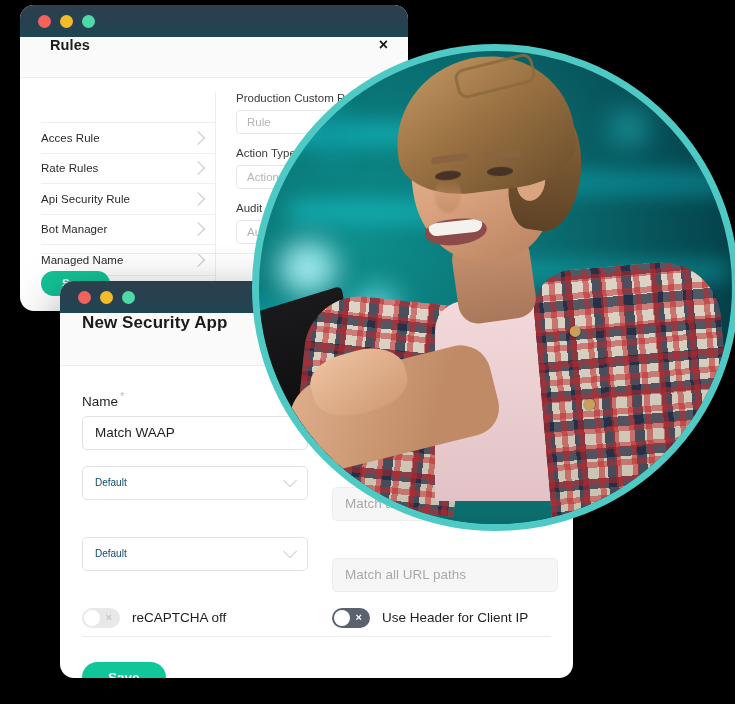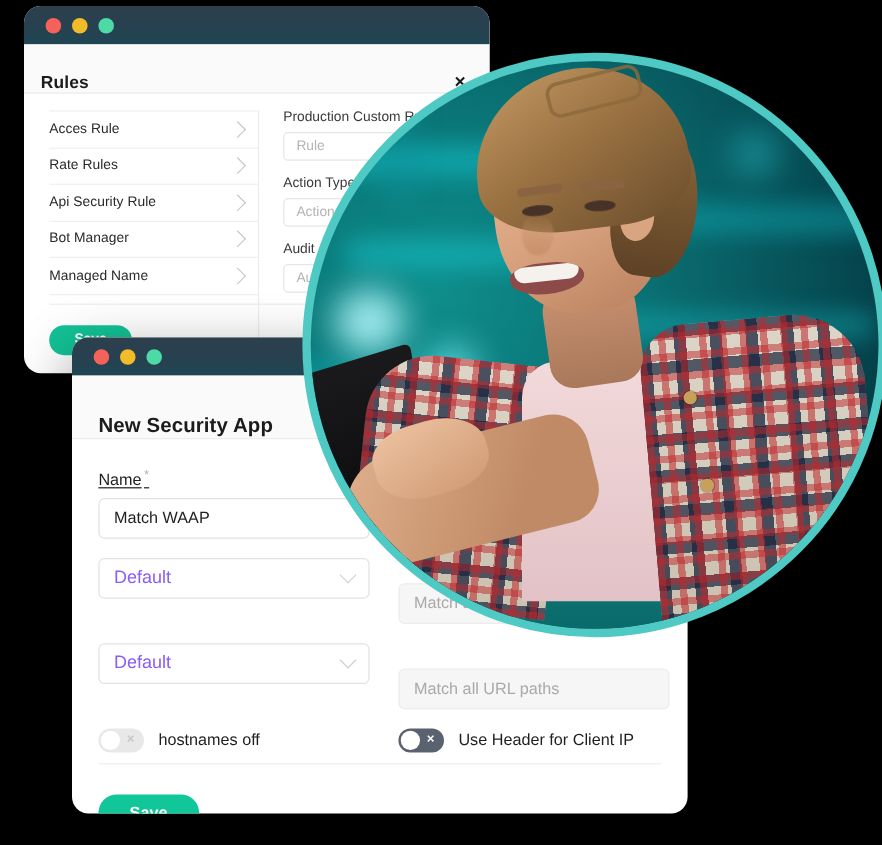--- a/index.html
+++ b/index.html
@@ -40,23 +40,23 @@
   }
   .dot.red    { background: #f4625a; }
   .dot.yellow { background: #f2bc29; }
   .dot.green  { background: #4ddaa6; }
 
   .headerbar {
     height: 40px;
     background: #fafafa;
     border-bottom: 1px solid #ececec;
     display: flex;
-    align-items: flex-end;
+    align-items: flex-start;
     justify-content: space-between;
-    padding: 0 20px 0 14px;
+    padding: 0 20px 0 30px;
   }
   .header-title {
     font-size: 14.5px;
     font-weight: 700;
     color: #1b1b1b;
     letter-spacing: 0.1px;
   }
   .close-icon {
     font-size: 16px;
     line-height: 1;
@@ -88,21 +88,21 @@
   }
   .rule-row {
     height: 29.5px;
     display: flex;
     align-items: center;
     justify-content: space-between;
     border-bottom: 1px solid #efefef;
     padding-right: 12px;
     cursor: pointer;
   }
-  .rule-row:first-child { border-top: 1px solid #efefef; }
+  .rule-row:first-child { border-top: 1px solid #efefef; margin-top: 30px; }
   .rule-label {
     font-size: 11.5px;
     color: #2a2a2a;
     letter-spacing: 0.05px;
   }
   .chev {
     width: 9px;
     height: 9px;
     border-top: 1.6px solid #c8c8c8;
     border-right: 1.6px solid #c8c8c8;
@@ -185,21 +185,20 @@
     margin-bottom: 16px;
   }
   .form-col { width: 226px; flex: 0 0 auto; }
   .form-col.right { width: 226px; }
 
   .lbl {
     font-size: 13.5px;
     color: #1f1f1f;
     margin-bottom: 7px;
     display: block;
-    text-decoration: underline;
   }
   .lbl .req {
     color: #b9b9b9;
     font-size: 11px;
     vertical-align: super;
     margin-left: 2px;
   }
   .spacer-lbl { height: 21px; }
 
   .txt-input {
@@ -221,22 +220,22 @@
   }
   .select-input {
     height: 34px;
     border: 1px solid #e2e2e2;
     border-radius: 5px;
     background: #fff;
     display: flex;
     align-items: center;
     justify-content: space-between;
     padding: 0 12px;
-    font-size: 15px;
-    color: #8b5cf6;
+    font-size: 10px;
+    color: #0c4a6e;
     box-sizing: border-box;
     cursor: pointer;
   }
   .chev-down {
     width: 9px;
     height: 9px;
     border-bottom: 1.7px solid #d2d2d2;
     border-right: 1.7px solid #d2d2d2;
     transform: rotate(45deg) translate(-2px,-2px);
     flex: 0 0 auto;
@@ -607,21 +606,21 @@
       </div>
     </div>
 
     <div class="form-row">
       <div class="form-col">
         <div class="toggle-row">
           <span class="toggle off-light">
             <span class="knob"></span>
             <span class="x">×</span>
           </span>
-          <span class="toggle-label">hostnames off</span>
+          <span class="toggle-label">reCAPTCHA off</span>
         </div>
       </div>
       <div class="form-col right">
         <div class="toggle-row">
           <span class="toggle off-dark">
             <span class="knob"></span>
             <span class="x">×</span>
           </span>
           <span class="toggle-label">Use Header for Client IP</span>
         </div>

